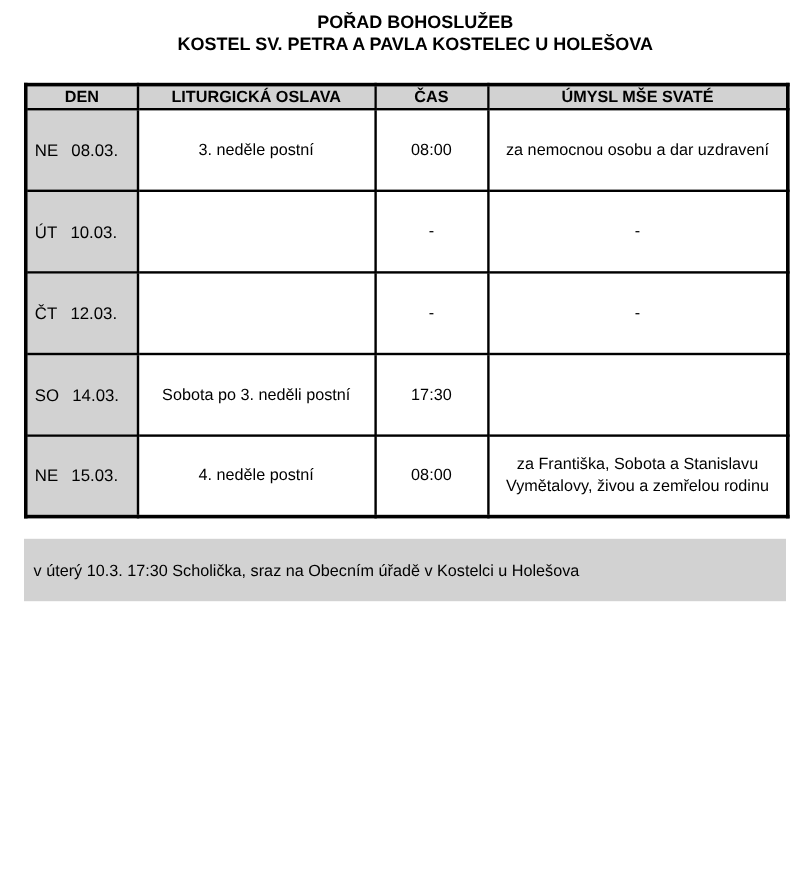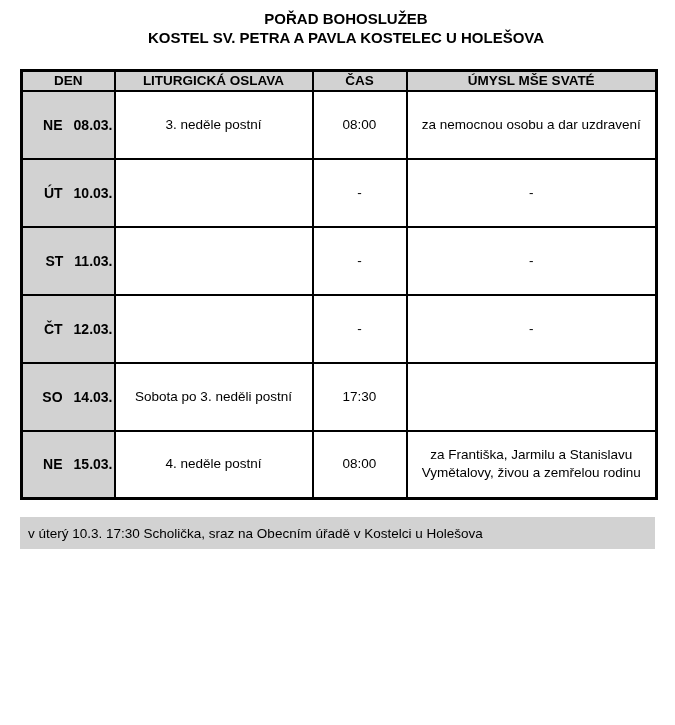--- a/index.html
+++ b/index.html
@@ -51,44 +51,44 @@
     font-size: 13.5px;
     height: 20px;
     padding: 1px 2px;
     text-align: center;
   }
   table.schedule tr.data-row {
     height: 68px;
   }
   td.day-cell {
     background: var(--cell-gray);
-    font-weight: bold;
+    font-weight: normal;
     font-size: 14px;
     padding-left: 6px;
     white-space: nowrap;
-    text-align: right;
+    text-align: left;
     margin-left: 44px;
   }
   td.day-cell .day-date {
     margin-left: 11px;
   }
   td.celebration-cell,
   td.time-cell,
   td.intention-cell {
     font-size: 13.5px;
     text-align: center;
     vertical-align: middle;
     line-height: 18px;
   }
   td.celebration-cell { padding: 0 18px; }
   td.time-cell { padding: 0 2px; }
   td.intention-cell { padding: 0 4px; }
   .footer-note {
     width: 635px;
-    height: 32px;
+    height: 52px;
     margin: 17px 0 0 20px;
     background: var(--cell-gray);
     display: flex;
     align-items: center;
     padding-left: 8px;
     font-size: 13.5px;
   }
 </style>
 </head>
 <body>
@@ -120,41 +120,35 @@
       <td class="time-cell">08:00</td>
       <td class="intention-cell">za nemocnou osobu a dar uzdravení</td>
     </tr>
     <tr class="data-row">
       <td class="day-cell"><span class="day-abbr">ÚT</span><span class="day-date">10.03.</span></td>
       <td class="celebration-cell"></td>
       <td class="time-cell">-</td>
       <td class="intention-cell">-</td>
     </tr>
     <tr class="data-row">
-      <td class="day-cell"><span class="day-abbr">ST</span><span class="day-date">11.03.</span></td>
-      <td class="celebration-cell"></td>
-      <td class="time-cell">-</td>
-      <td class="intention-cell">-</td>
-    </tr>
-    <tr class="data-row">
       <td class="day-cell"><span class="day-abbr">ČT</span><span class="day-date">12.03.</span></td>
       <td class="celebration-cell"></td>
       <td class="time-cell">-</td>
       <td class="intention-cell">-</td>
     </tr>
     <tr class="data-row">
       <td class="day-cell"><span class="day-abbr">SO</span><span class="day-date">14.03.</span></td>
       <td class="celebration-cell">Sobota po 3. neděli postní</td>
       <td class="time-cell">17:30</td>
       <td class="intention-cell"></td>
     </tr>
     <tr class="data-row">
       <td class="day-cell"><span class="day-abbr">NE</span><span class="day-date">15.03.</span></td>
       <td class="celebration-cell">4. neděle postní</td>
       <td class="time-cell">08:00</td>
-      <td class="intention-cell">za Františka, Jarmilu a Stanislavu Vymětalovy, živou a zemřelou rodinu</td>
+      <td class="intention-cell">za Františka, Sobota a Stanislavu Vymětalovy, živou a zemřelou rodinu</td>
     </tr>
   </tbody>
 </table>
 
 <div class="footer-note">
   <span>v úterý 10.3. 17:30 Scholička, sraz na Obecním úřadě v Kostelci u Holešova</span>
 </div>
 
 </body></html>

